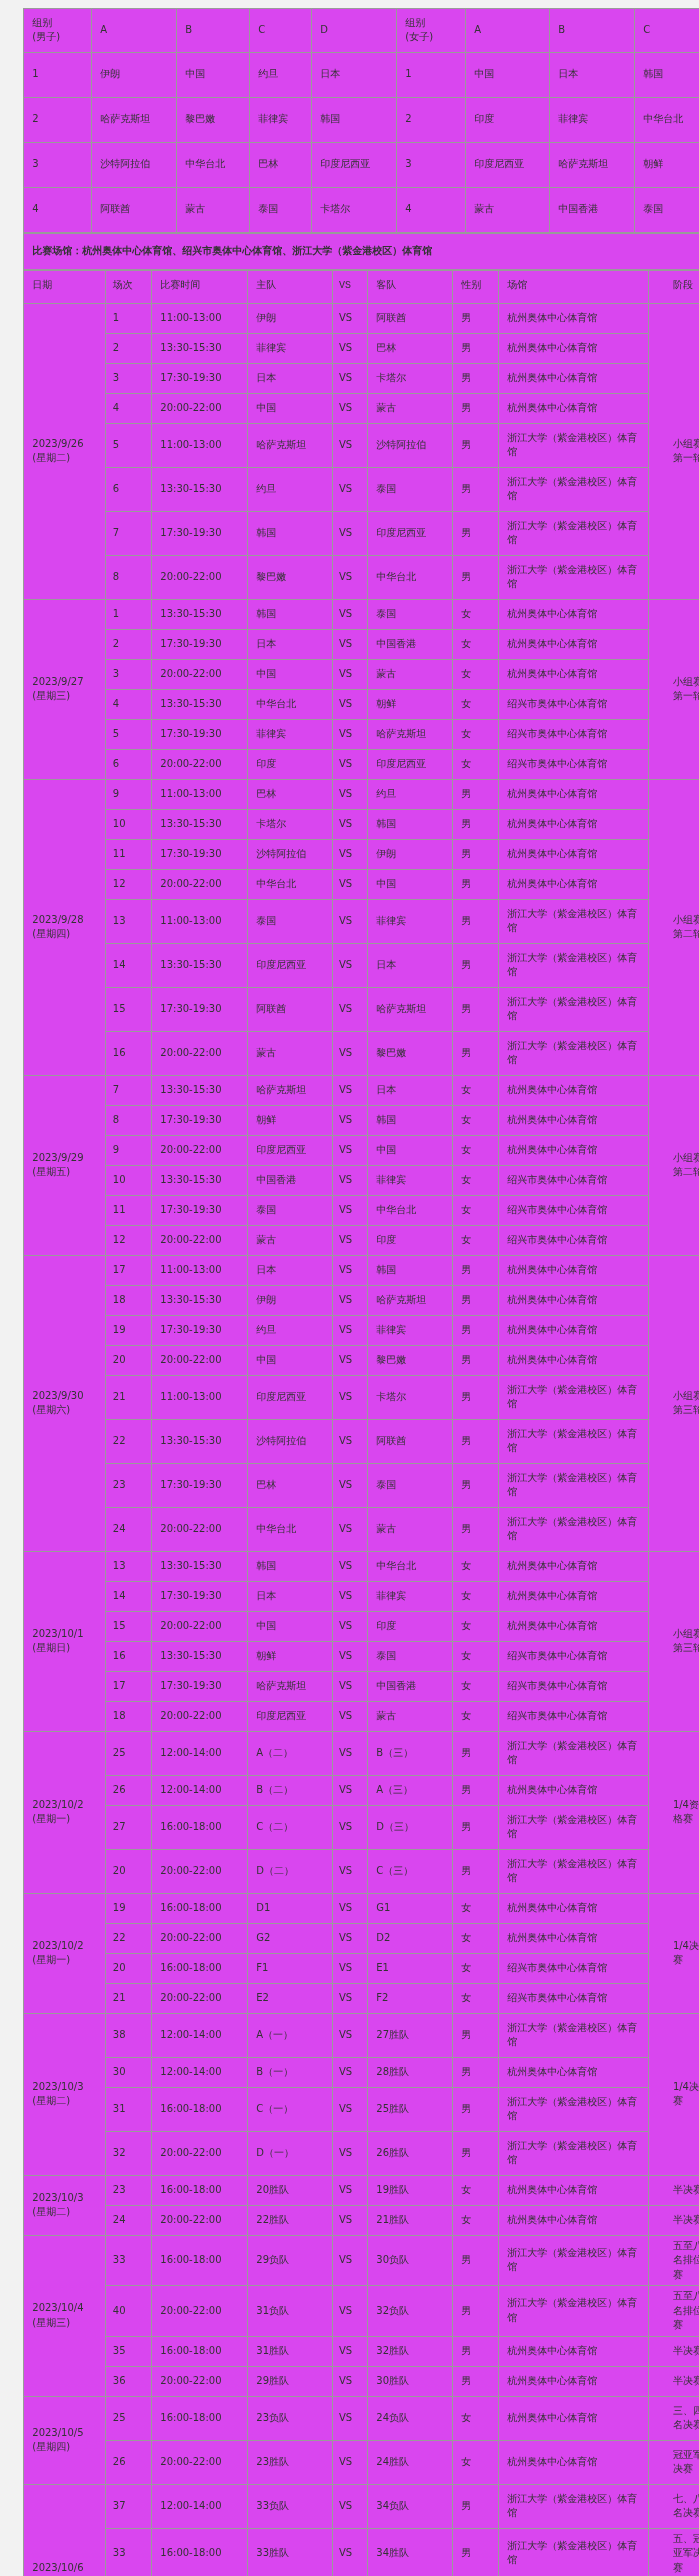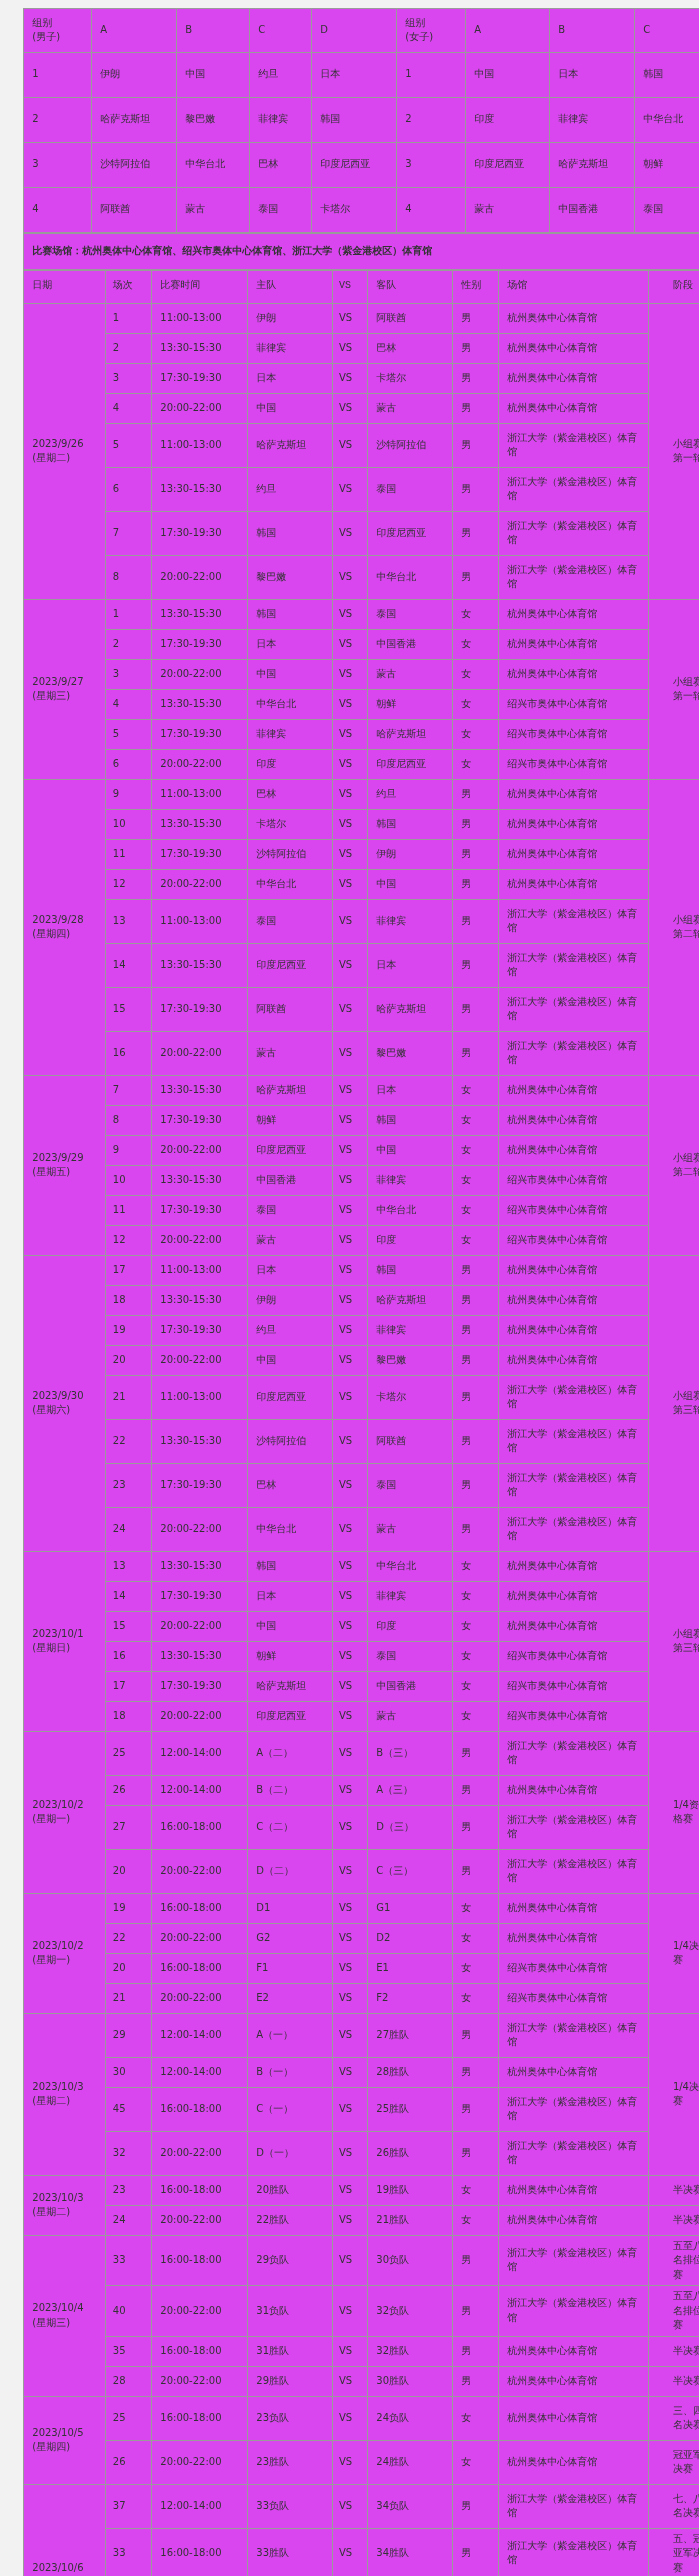--- a/index.html
+++ b/index.html
@@ -605,40 +605,40 @@
           <td class="short no">21</td>
           <td class="short">20:00-22:00</td>
           <td class="short">E2</td>
           <td class="short vs">VS</td>
           <td class="short">F2</td>
           <td class="short">女</td>
           <td class="short">绍兴市奥体中心体育馆</td>
         </tr>
         <tr>
           <td rowspan="4">2023/10/3<br>(星期二)</td>
-          <td class="tall no">29</td>
+          <td class="tall no">38</td>
           <td class="tall">12:00-14:00</td>
           <td class="tall">A（一）</td>
           <td class="tall vs">VS</td>
           <td class="tall">27胜队</td>
           <td class="tall">男</td>
           <td class="tall">浙江大学（紫金港校区）体育馆</td>
           <td class="stage" rowspan="4">1/4决赛</td>
         </tr>
         <tr>
           <td class="short no">30</td>
           <td class="short">12:00-14:00</td>
           <td class="short">B（一）</td>
           <td class="short vs">VS</td>
           <td class="short">28胜队</td>
           <td class="short">男</td>
           <td class="short">杭州奥体中心体育馆</td>
         </tr>
         <tr>
-          <td class="tall no">45</td>
+          <td class="tall no">31</td>
           <td class="tall">16:00-18:00</td>
           <td class="tall">C（一）</td>
           <td class="tall vs">VS</td>
           <td class="tall">25胜队</td>
           <td class="tall">男</td>
           <td class="tall">浙江大学（紫金港校区）体育馆</td>
         </tr>
         <tr>
           <td class="tall no">32</td>
           <td class="tall">20:00-22:00</td>
@@ -694,21 +694,21 @@
           <td class="short no">35</td>
           <td class="short">16:00-18:00</td>
           <td class="short">31胜队</td>
           <td class="short vs">VS</td>
           <td class="short">32胜队</td>
           <td class="short">男</td>
           <td class="short">杭州奥体中心体育馆</td>
           <td class="stage short">半决赛</td>
         </tr>
         <tr>
-          <td class="short no">28</td>
+          <td class="short no">36</td>
           <td class="short">20:00-22:00</td>
           <td class="short">29胜队</td>
           <td class="short vs">VS</td>
           <td class="short">30胜队</td>
           <td class="short">男</td>
           <td class="short">杭州奥体中心体育馆</td>
           <td class="stage short">半决赛</td>
         </tr>
         <tr>
           <td rowspan="2">2023/10/5<br>(星期四)</td>

